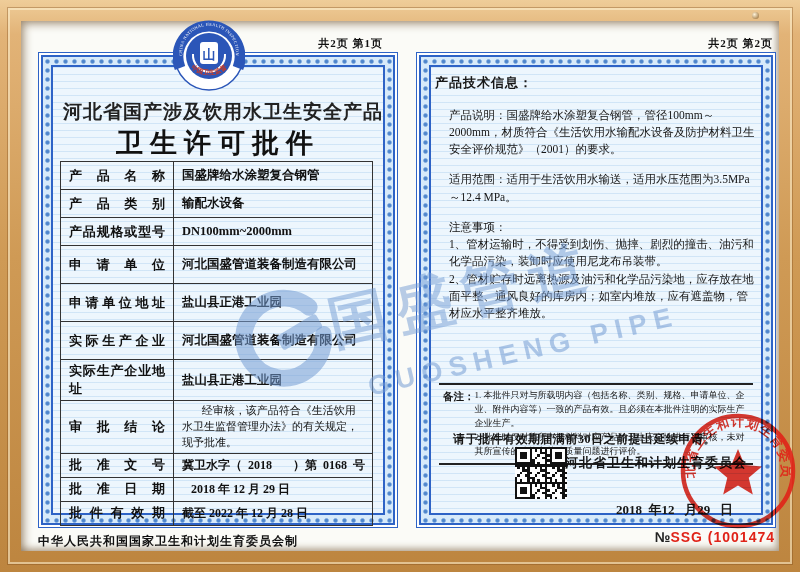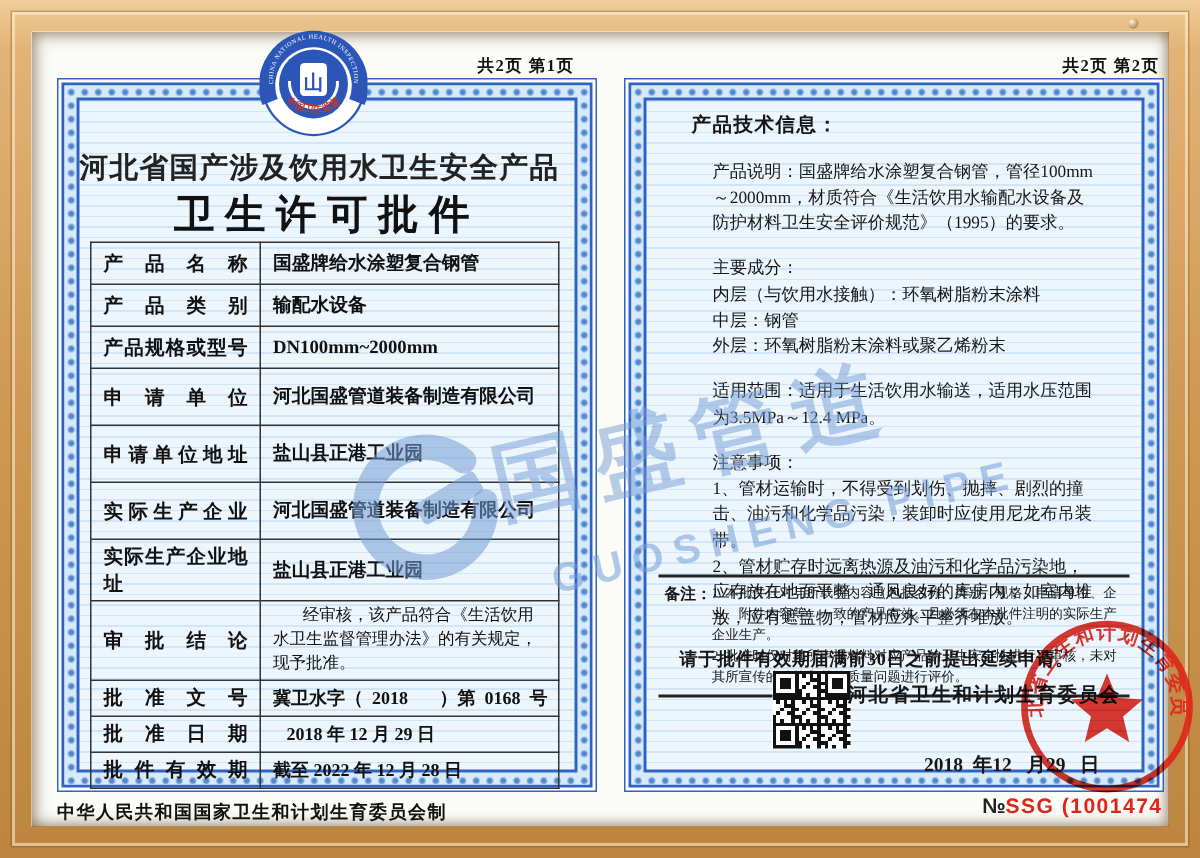--- a/index.html
+++ b/index.html
@@ -24,33 +24,33 @@
   .page-content{position:relative;height:100%;box-sizing:border-box;border:2px solid #2e63c6;
         background-color:#edf6fd;
         background-image:repeating-linear-gradient(180deg, rgba(135,185,230,.28) 0 1px, transparent 1px 7px);}
   #page1{left:38px;} #page2{left:416px;}
 
   .indicator{position:absolute;top:36px;font-size:11px;font-weight:bold;letter-spacing:1px;z-index:3;color:#111;}
   #ind1{right:417px;} #ind2{right:27px;}
 
   
   .emblem{position:absolute;left:134px;top:-33px;z-index:5;}
-  .t1{position:absolute;left:0;right:0;top:32px;text-align:left;font-size:19px;font-weight:bold;letter-spacing:1px;color:#222;}
+  .t1{position:absolute;left:0;right:0;top:32px;text-align:right;font-size:19px;font-weight:bold;letter-spacing:1px;color:#222;}
   .t2{position:absolute;left:0;right:0;top:58px;text-align:center;font-size:27px;font-weight:bold;letter-spacing:7px;color:#111;}
   table.info{position:absolute;left:7px;top:94px;width:313px;border-collapse:collapse;table-layout:fixed;}
   table.info td{border:1.5px solid #333;padding:2px 8px;vertical-align:middle;}
   td.lbl{width:96px;font-size:13px;font-weight:bold;text-align:justify;text-align-last:justify;color:#111;}
   td.val{font-size:12.5px;font-weight:bold;color:#111;}
   tr.row-sm{height:28px;} tr.row-lg{height:38px;} tr.row-md{height:36px;} tr.row-xs{height:24px;}
   td.wrap-sm{font-size:11px;line-height:1.45;text-indent:1.8em;font-weight:normal;}
   td.pre{white-space:pre;font-size:12px;}
   .p1-footer{position:absolute;left:38px;top:533px;font-size:12px;font-weight:bold;letter-spacing:1px;z-index:3;color:#111;}
 
   
-  .p2-body{position:absolute;inset:0;padding:4px 28px;font-size:11.5px;line-height:1.5;color:#161616;border-radius:20px;}
+  .p2-body{position:absolute;inset:0;padding:4px 2px;font-size:11.5px;line-height:1.5;color:#161616;border-radius:20px;}
   .p2-title{font-size:13px;font-weight:bold;margin:2px 0 14px 2px;letter-spacing:1px;}
   .blk{margin:0 4px 13px 16px;}
   .p2-note-box{position:absolute;left:8px;right:8px;top:316px;border-top:2px solid #222;border-bottom:2px solid #222;
                padding:4px 4px 4px 4px;font-size:9px;line-height:1.55;}
   .p2-note-box .nl{display:flex;}
   .p2-note-box .nlab{font-weight:bold;font-size:10.5px;white-space:nowrap;}
   .renewal{position:absolute;left:22px;top:363px;font-size:12px;font-weight:bold;letter-spacing:.5px;}
   .qr{position:absolute;left:84px;top:380px;width:52px;height:52px;background:#fff;}
   .issuer{position:absolute;right:14px;top:386px;font-size:13px;font-weight:bold;letter-spacing:1px;}
   .idate{position:absolute;right:28px;top:417px;font-size:13px;font-weight:bold;white-space:pre;margin-top:16px;}
@@ -158,27 +158,21 @@
   </svg>
 </div>
 <div class="p1-footer">中华人民共和国国家卫生和计划生育委员会制</div>
 
 <div class="page" id="page2">
   <div class="page-mid">
       <div class="page-band">
         <div class="page-content">
     <div class="p2-body">
       <div class="p2-title">产品技术信息：</div>
-      <div class="blk">产品说明：国盛牌给水涂塑复合钢管，管径100mm～2000mm，材质符合《生活饮用水输配水设备及防护材料卫生安全评价规范》（1995）的要求。</div>
-      <div class="blk">
-        <div>主要成分：</div>
-        <div>内层（与饮用水接触）：环氧树脂粉末涂料</div>
-        <div>中层：钢管</div>
-        <div>外层：环氧树脂粉末涂料或聚乙烯粉末</div>
-      </div>
+      <div class="blk">产品说明：国盛牌给水涂塑复合钢管，管径100mm～2000mm，材质符合《生活饮用水输配水设备及防护材料卫生安全评价规范》（2001）的要求。</div>
       <div class="blk">适用范围：适用于生活饮用水输送，适用水压范围为3.5MPa～12.4 MPa。</div>
       <div class="blk">
         <div>注意事项：</div>
         <div>1、管材运输时，不得受到划伤、抛摔、剧烈的撞击、油污和化学品污染，装卸时应使用尼龙布吊装带。</div>
         <div>2、管材贮存时远离热源及油污和化学品污染地，应存放在地面平整、通风良好的库房内；如室内堆放，应有遮盖物，管材应水平整齐堆放。</div>
       </div>
 
       <div class="p2-note-box">
         <div class="nl">
           <span class="nlab">备注：</span>

